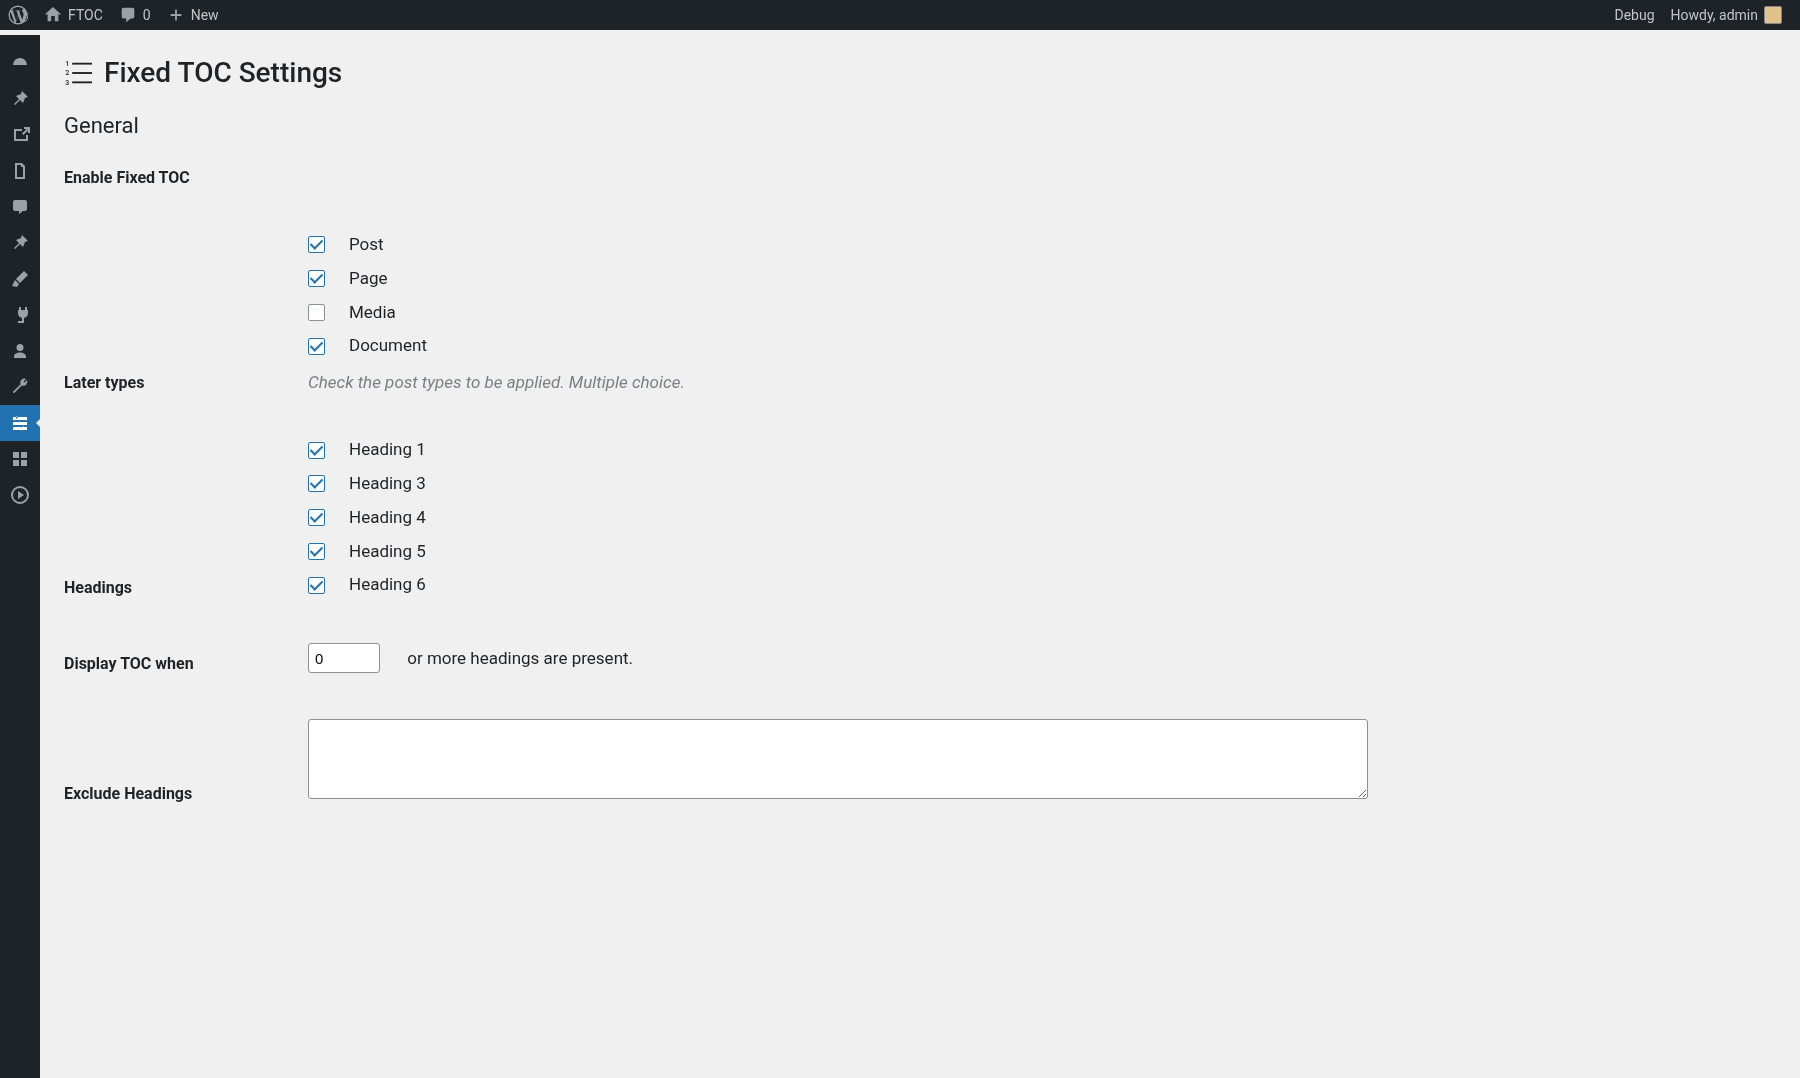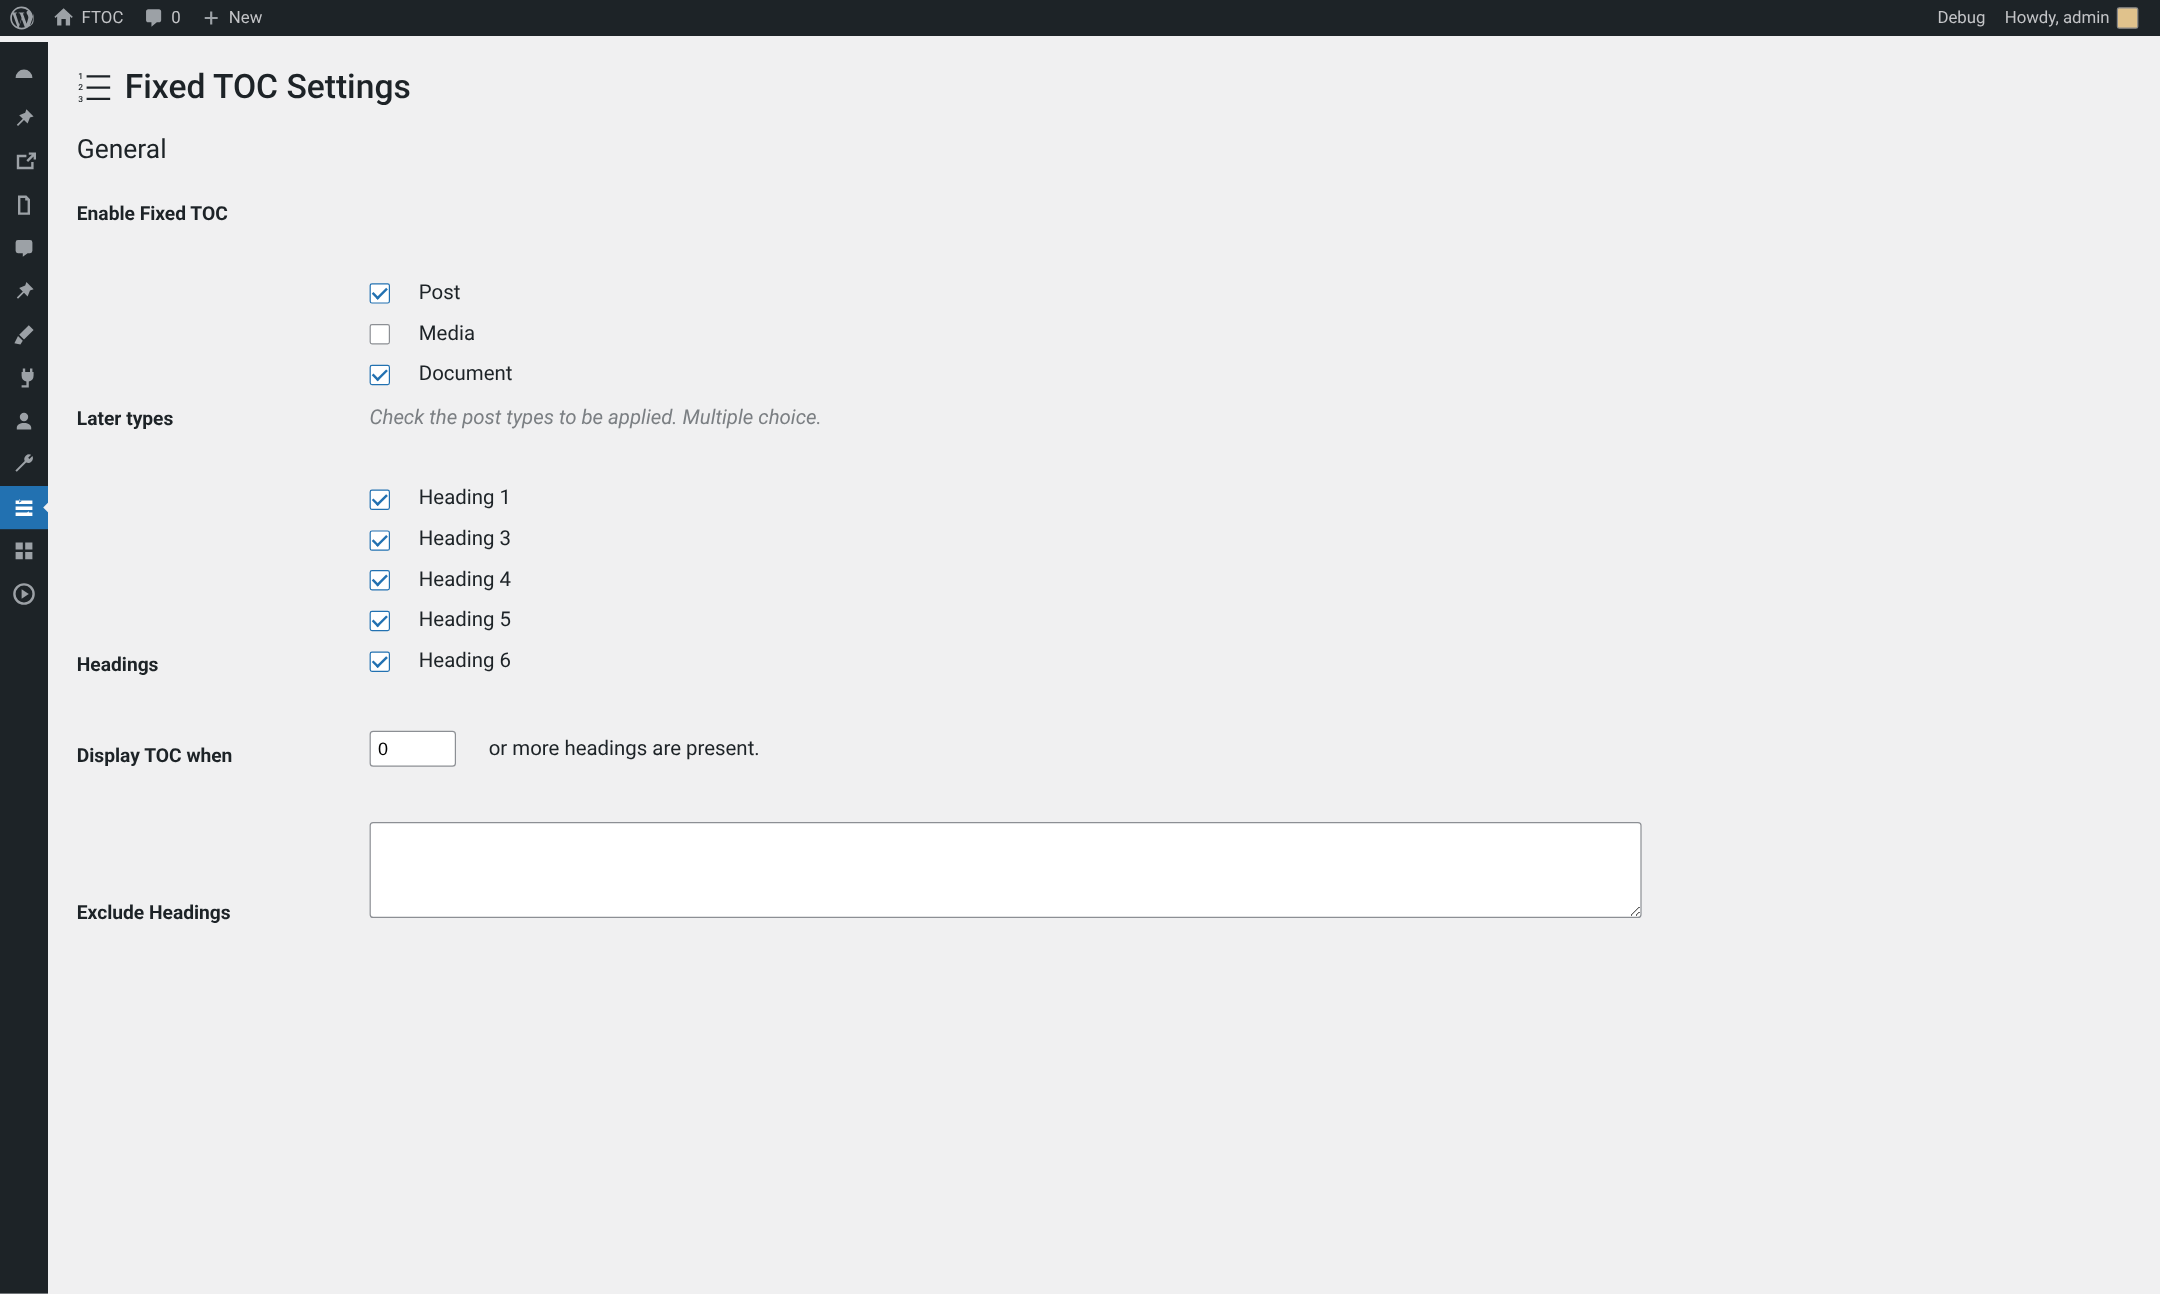--- a/index.html
+++ b/index.html
@@ -302,20 +302,24 @@
   </div>
 
   <div class="form-row">
     <div class="label-col">Later types</div>
     <div class="field-col">
       <div class="cb-line">
         <input type="checkbox" class="cb" checked="" style="">
         <span>Post</span>
       </div>
       <div class="cb-line">
+        <input type="checkbox" class="cb" checked="" style="">
+        <span>Page</span>
+      </div>
+      <div class="cb-line">
         <input type="checkbox" class="cb" style="">
         <span>Media</span>
       </div>
       <div class="cb-line">
         <input type="checkbox" class="cb" checked="" style="">
         <span>Document</span>
       </div>
       <div class="desc">Check the post types to be applied. Multiple choice.</div>
     </div>
   </div>

